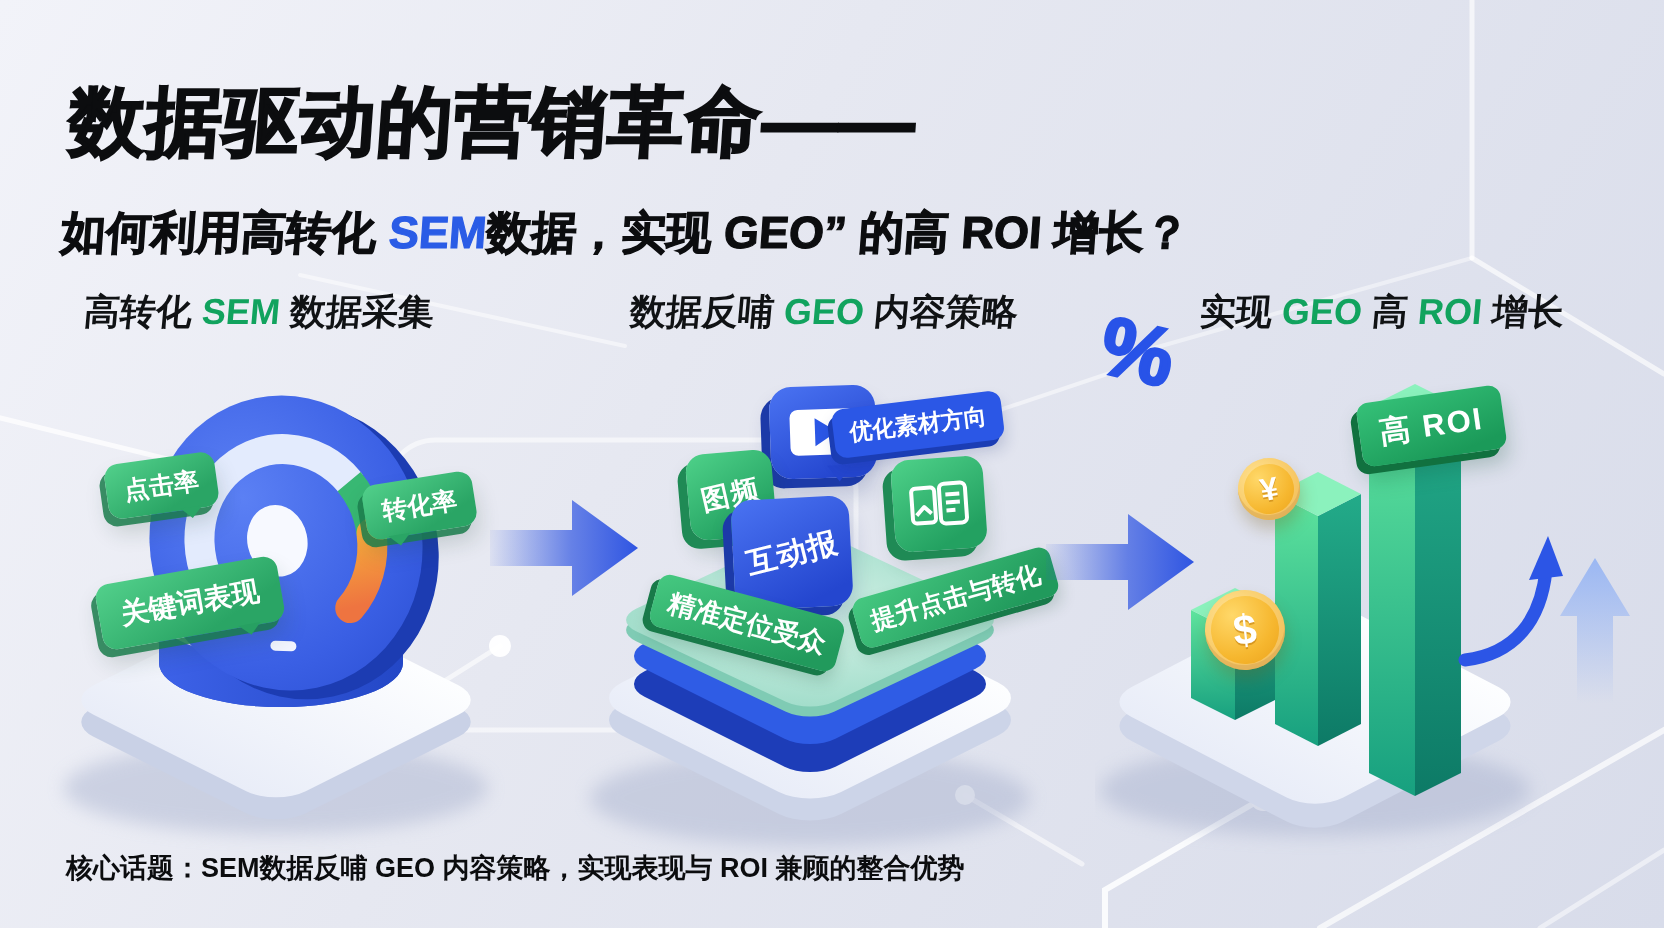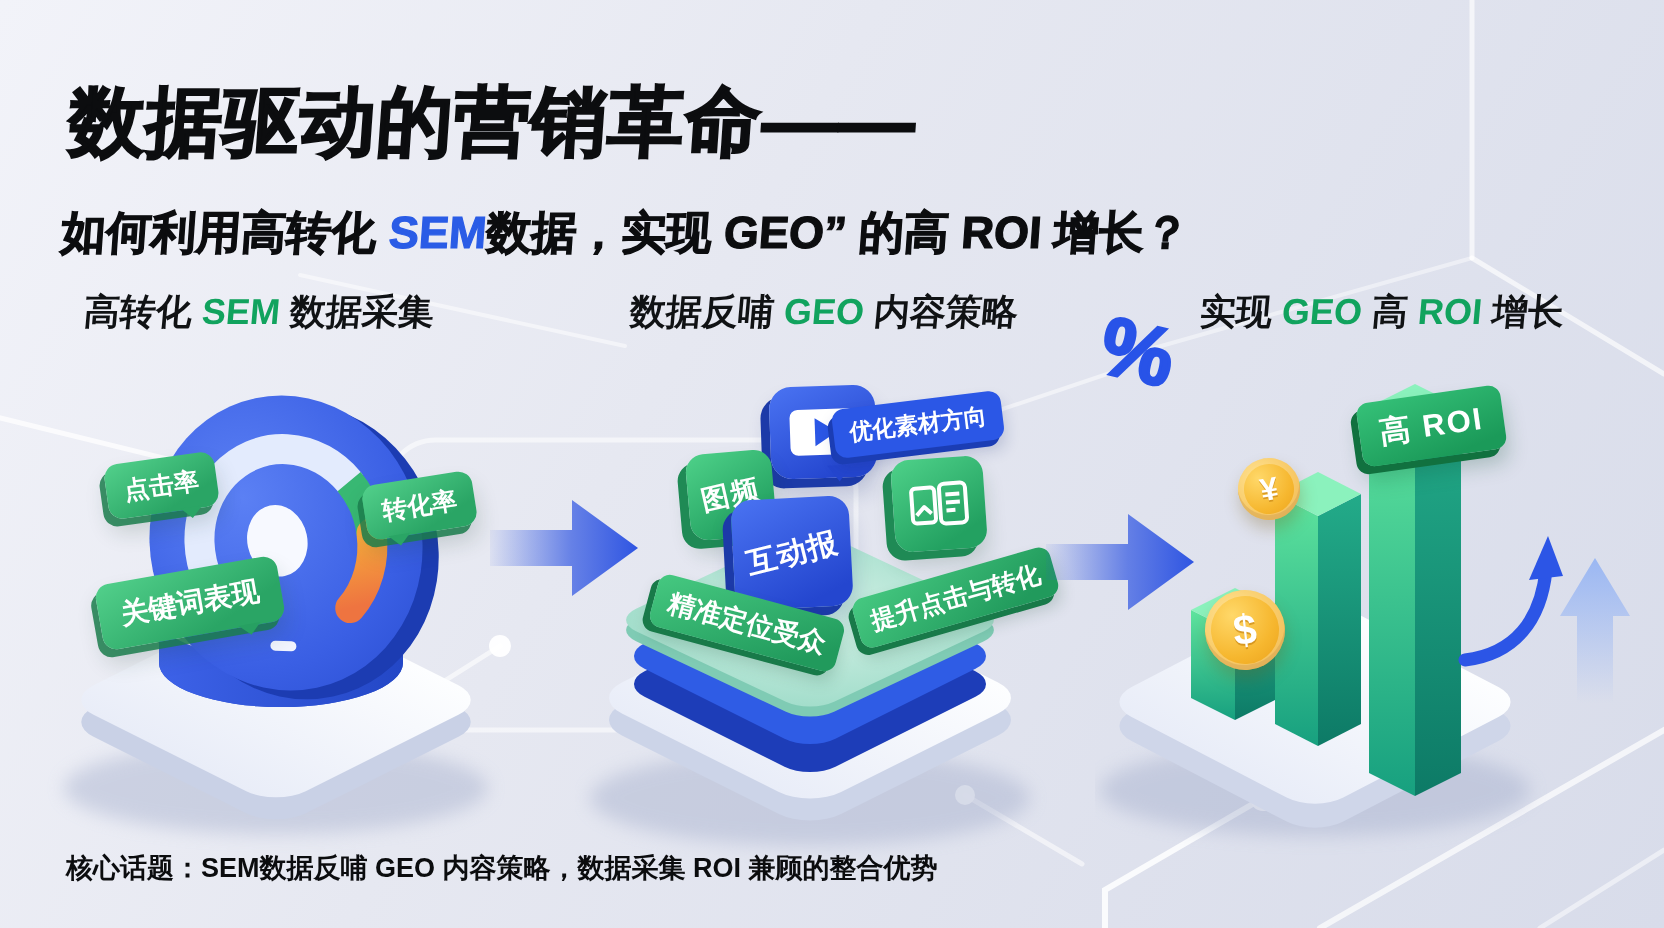--- a/index.html
+++ b/index.html
@@ -338,15 +338,15 @@
       <div class="coin c-yen">
           <span>¥</span>
         </div>
       <div class="coin c-usd">
           <span>$</span>
         </div>
       <div class="i-percent">%</div>
     </div>
   </section>
 
-  <div class="footer">核心话题：SEM数据反哺 GEO 内容策略，数据采集 ROI 兼顾的整合优势</div>
+  <div class="footer">核心话题：SEM数据反哺 GEO 内容策略，实现表现与 ROI 兼顾的整合优势</div>
 
 </div>
 
 </body></html>

